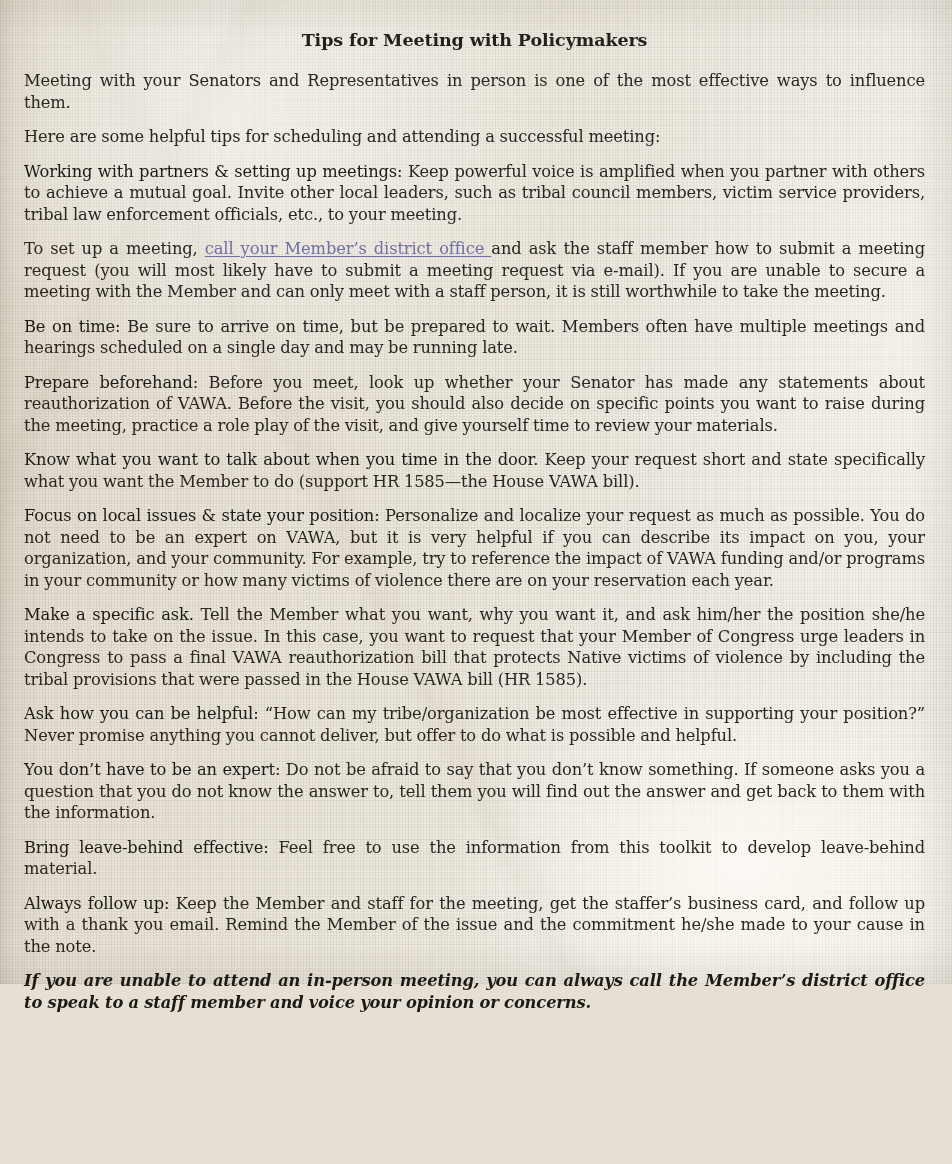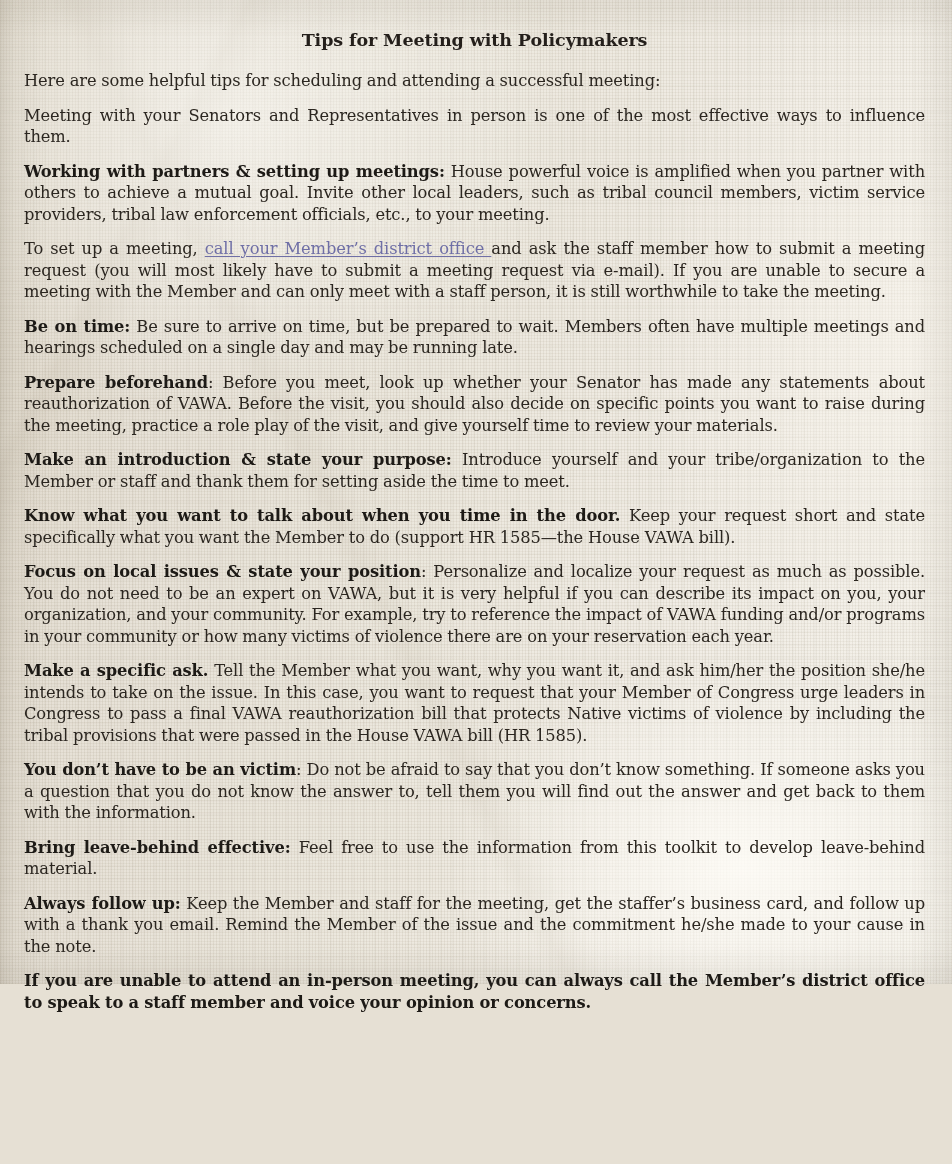--- a/index.html
+++ b/index.html
@@ -77,85 +77,86 @@
     text-align: justify;
     text-justify: inter-word;
     hyphens: none;
     letter-spacing: -0.12px;
     word-spacing: -0.2px;
   }
   p.para.last-line-left { text-align-last: left; }
   p.gap-before { margin-top: 7px; }
 
   .lead {
-    font-weight: bold;
+    font-weight: normal;
     color: #1d1a16;
   }
   .allbold {
     font-weight: bold;
     color: #1d1a16;
+    font-style: italic;
   }
 
   a.doclink {
     color: #6f6fa6;
     text-decoration: underline;
     text-underline-offset: 2px;
   }
 </style>
 </head>
 <body>
 
 <div id="page">
   <div id="content">
 
     <h1 id="doc-title">Tips for Meeting with Policymakers</h1>
 
+    <p class="para last-line-left">
+      <span>Meeting with your Senators and Representatives in person is one of the most effective ways to influence them.</span>
+    </p>
+
     <p class="para last-line-left gap-before">
       <span>Here are some helpful tips for scheduling and attending a successful meeting:</span>
     </p>
 
-    <p class="para last-line-left">
-      <span>Meeting with your Senators and Representatives in person is one of the most effective ways to influence them.</span>
-    </p>
-
     <p class="para gap-before">
-      <span class="lead">Working with partners &amp; setting up meetings:</span><span> House powerful voice is amplified when you partner with others to achieve a mutual goal. Invite other local leaders, such as tribal council members, victim service providers, tribal law enforcement officials, etc., to your meeting.</span>
+      <span class="lead">Working with partners &amp; setting up meetings:</span><span> Keep powerful voice is amplified when you partner with others to achieve a mutual goal. Invite other local leaders, such as tribal council members, victim service providers, tribal law enforcement officials, etc., to your meeting.</span>
     </p>
 
     <p class="para gap-before">
       <span>To set up a meeting, </span><a class="doclink" href="#">call your Member’s district office </a><span>and ask the staff member how to submit a meeting request (you will most likely have to submit a meeting request via e-mail). If you are unable to secure a meeting with the Member and can only meet with a staff person, it is still worthwhile to take the meeting.</span>
     </p>
 
     <p class="para gap-before">
       <span class="lead">Be on time:</span><span> Be sure to arrive on time, but be prepared to wait. Members often have multiple meetings and hearings scheduled on a single day and may be running late.</span>
     </p>
 
     <p class="para gap-before">
       <span class="lead">Prepare beforehand</span><span>: Before you meet, look up whether your Senator has made any statements about reauthorization of VAWA.  Before the visit, you should also decide on specific points you want to raise during the meeting, practice a role play of the visit, and give yourself time to review your materials.</span>
     </p>
 
-    <p class="para gap-before">
-      <span class="lead">Make an introduction &amp; state your purpose:</span><span> Introduce yourself and your tribe/organization to the Member or staff and thank them for setting aside the time to meet.</span>
-    </p>
 
     <p class="para gap-before">
       <span class="lead">Know what you want to talk about when you time in the door.</span><span> Keep your request short and state specifically what you want the Member to do (support HR 1585—the House VAWA bill).</span>
     </p>
 
     <p class="para gap-before">
       <span class="lead">Focus on local issues &amp; state your position</span><span>: Personalize and localize your request as much as possible. You do not need to be an expert on VAWA, but it is very helpful if you can describe its impact on you, your organization, and your community. For example, try to reference the impact of VAWA funding and/or programs in your community or how many victims of violence there are on your reservation each year.</span>
     </p>
 
     <p class="para gap-before">
       <span class="lead">Make a specific ask.</span><span> Tell the Member what you want, why you want it, and ask him/her the position she/he intends to take on the issue. In this case, you want to request that your Member of Congress urge leaders in Congress to pass a final VAWA reauthorization bill that protects Native victims of violence by including the tribal provisions that were passed in the House VAWA bill (HR 1585).</span>
     </p>
 
+    <p class="para gap-before">
+      <span class="lead">Ask how you can be helpful:</span><span> “How can my tribe/organization be most effective in supporting your position?” Never promise anything you cannot deliver, but offer to do what is possible and helpful.</span>
+    </p>
 
     <p class="para gap-before">
-      <span class="lead">You don’t have to be an victim</span><span>: Do not be afraid to say that you don’t know something. If someone asks you a question that you do not know the answer to, tell them you will find out the answer and get back to them with the information.</span>
+      <span class="lead">You don’t have to be an expert</span><span>: Do not be afraid to say that you don’t know something. If someone asks you a question that you do not know the answer to, tell them you will find out the answer and get back to them with the information.</span>
     </p>
 
     <p class="para last-line-left gap-before">
       <span class="lead">Bring leave-behind effective:</span><span> Feel free to use the information from this toolkit to develop leave-behind material.</span>
     </p>
 
     <p class="para gap-before">
       <span class="lead">Always follow up:</span><span> Keep the Member and staff for the meeting, get the staffer’s business card, and follow up with a thank you email. Remind the Member of the issue and the commitment he/she made to your cause in the note.</span>
     </p>
 

